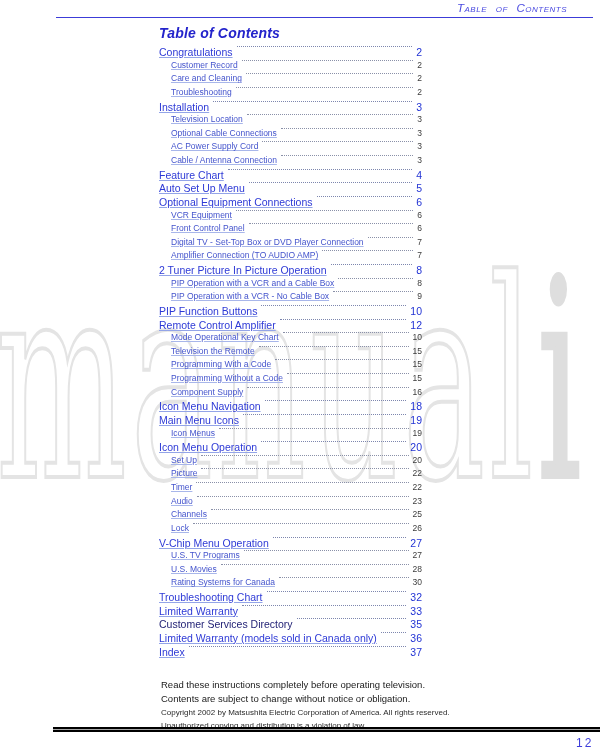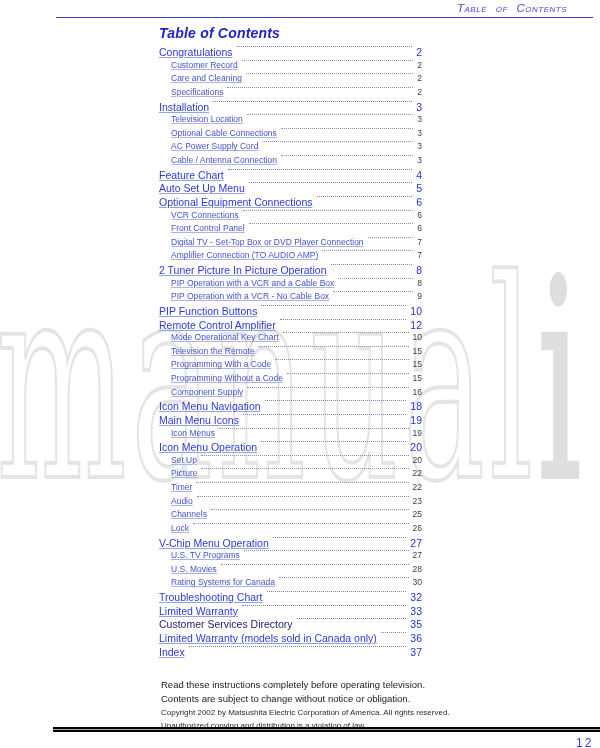--- a/index.html
+++ b/index.html
@@ -87,21 +87,21 @@
           <span class="toc-label">Customer Record</span>
           <span class="leader"></span>
           <span class="toc-page">2</span>
         </div>
         <div class="toc-row sub">
           <span class="toc-label">Care and Cleaning</span>
           <span class="leader"></span>
           <span class="toc-page">2</span>
         </div>
         <div class="toc-row sub">
-          <span class="toc-label">Specifications</span>
+          <span class="toc-label">Troubleshooting</span>
           <span class="leader"></span>
           <span class="toc-page">2</span>
         </div>
         <div class="toc-row main">
           <span class="toc-label">Installation</span>
           <span class="leader"></span>
           <span class="toc-page">3</span>
         </div>
         <div class="toc-row sub">
           <span class="toc-label">Television Location</span>
@@ -132,21 +132,21 @@
           <span class="toc-label">Auto Set Up Menu</span>
           <span class="leader"></span>
           <span class="toc-page">5</span>
         </div>
         <div class="toc-row main">
           <span class="toc-label">Optional Equipment Connections</span>
           <span class="leader"></span>
           <span class="toc-page">6</span>
         </div>
         <div class="toc-row sub">
-          <span class="toc-label">VCR Connections</span>
+          <span class="toc-label">VCR Equipment</span>
           <span class="leader"></span>
           <span class="toc-page">6</span>
         </div>
         <div class="toc-row sub">
           <span class="toc-label">Front Control Panel</span>
           <span class="leader"></span>
           <span class="toc-page">6</span>
         </div>
         <div class="toc-row sub">
           <span class="toc-label">Digital TV - Set-Top Box or DVD Player Connection</span>

